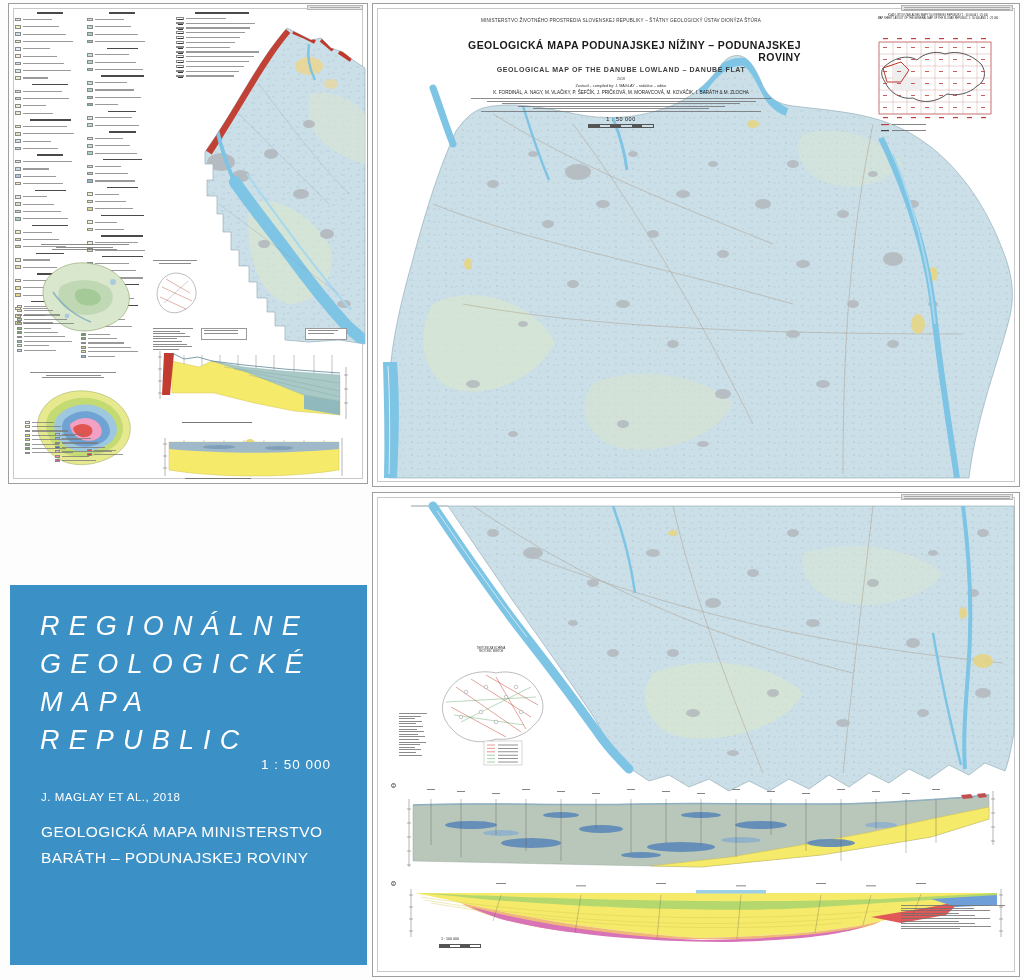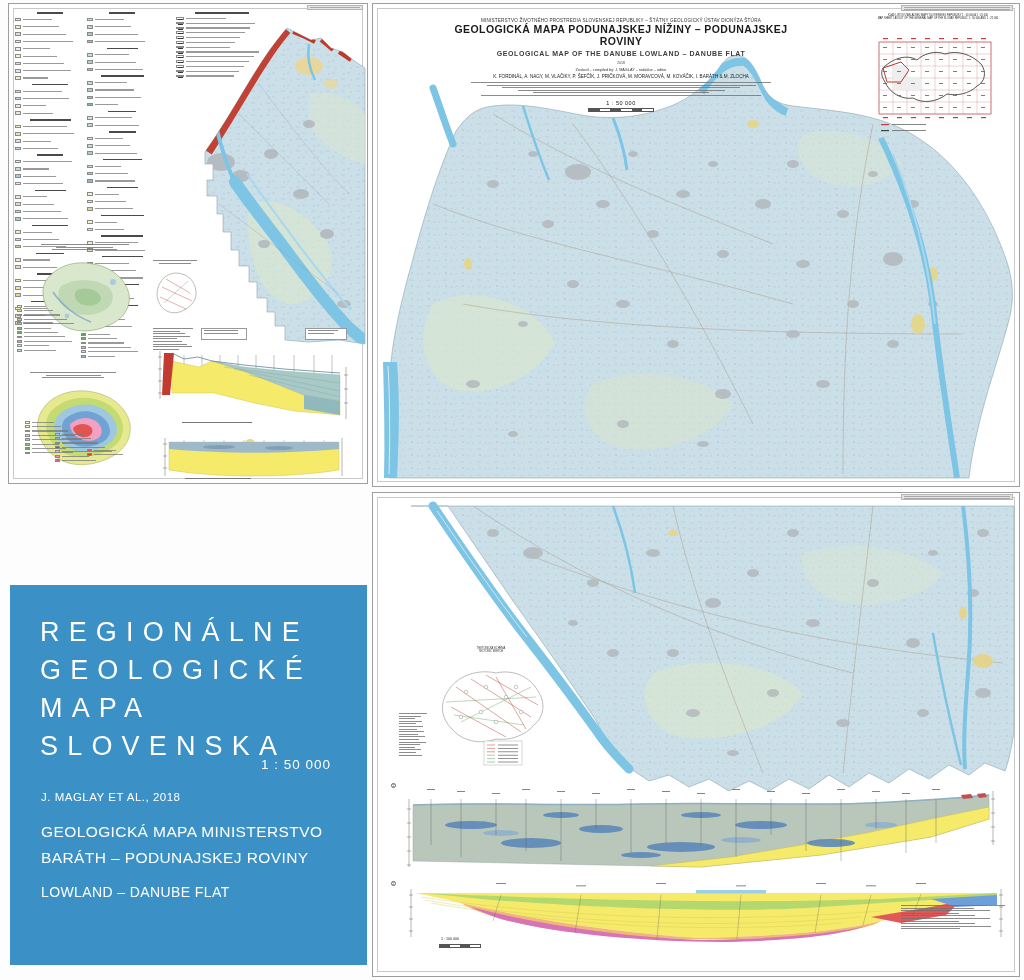--- a/index.html
+++ b/index.html
@@ -17,21 +17,21 @@
   .sw{width:6px;height:3.6px;border:0.5px solid #8a8a8a;flex:none;box-sizing:border-box;}
   .sw.small{width:5px;height:2.8px;}
   .tl{height:1.1px;background:#787878;opacity:.75;flex:none;}
   .lg-h{display:flex;justify-content:center;align-items:center;height:6px;}
   .lg-h i{height:1.3px;background:#4a4a4a;}
   .pl i{display:block;background:#6f6f6f;height:1px;margin-bottom:1.6px;opacity:.8;}
   .pl.center i{margin-left:auto;margin-right:auto;}
   
   .tb{position:absolute;text-align:center;}
   .t-min{font-size:4.6px;letter-spacing:.2px;color:#333;}
-  .t-sk{font-size:10.5px;font-weight:bold;letter-spacing:.4px;margin-top:0;}
+  .t-sk{font-size:10.5px;font-weight:bold;letter-spacing:.4px;margin-top:16px;text-align:right;}
   .t-en{font-size:7px;font-weight:bold;color:#3c3c3c;letter-spacing:.6px;margin-top:3px;}
   .t-yr{font-size:3.5px;color:#444;margin-top:4px;}
   .t-cp{font-size:3.8px;color:#333;margin-top:3px;}
   .t-au{font-size:4.6px;color:#222;margin-top:2px;}
   .t-sc{font-size:5.5px;color:#111;margin-top:4px;letter-spacing:.5px;}
   .bar{width:64px;height:2.5px;margin:2px auto 0;border:0.5px solid #555;display:flex;}
   .bar i{flex:1;}
   .bar i:nth-child(odd){background:#555;}
   .tiny{font-size:3px;line-height:3.6px;color:#222;}
   .tiny2{font-size:2.6px;line-height:3.2px;color:#222;}
@@ -1013,34 +1013,33 @@
             <rect x="10" y="104" width="8" height="1.2" fill="#c04040"></rect>
             <rect x="21" y="104" width="34" height="0.9" fill="#777"></rect>
             <rect x="10" y="110" width="8" height="1.2" fill="#444"></rect>
             <rect x="21" y="110" width="34" height="0.9" fill="#777"></rect>
           </g>
       </svg>
     </div>
   </div>
 
   <div class="cover" style="left:10px;top:585px;width:357px;height:380px;">
-    <div class="abs cv-big" style="left:30px;top:28px;">
+    <div class="abs cv-big" style="left:30px;top:22px;font-style:italic;">
       <div>REGIONÁLNE</div>
       <div>GEOLOGICKÉ</div>
       <div>MAPA</div>
-      <div>SLOVENSKA</div>
+      <div>REPUBLIC</div>
     </div>
     <div class="abs cv-scale" style="right:36px;top:172px;">1 : 50 000</div>
     <div class="abs cv-by" style="left:31px;top:206px;">J. MAGLAY ET AL., 2018</div>
     <div class="abs cv-t1" style="left:31px;top:234px;">
       <div>GEOLOGICKÁ MAPA MINISTERSTVO</div>
       <div>BARÁTH – PODUNAJSKEJ ROVINY</div>
     </div>
     <div class="abs cv-t2" style="left:31px;top:296px;">
-      <div>LOWLAND – DANUBE FLAT</div>
     </div>
   </div>
 
   <div class="panel" style="left:372px;top:492px;width:648px;height:485px;">
     <div class="neat"></div>
     <div class="strip" style="right:6px;top:1px;width:112px;height:6px;">
         <i></i>
         <i></i>
       </div>
 

